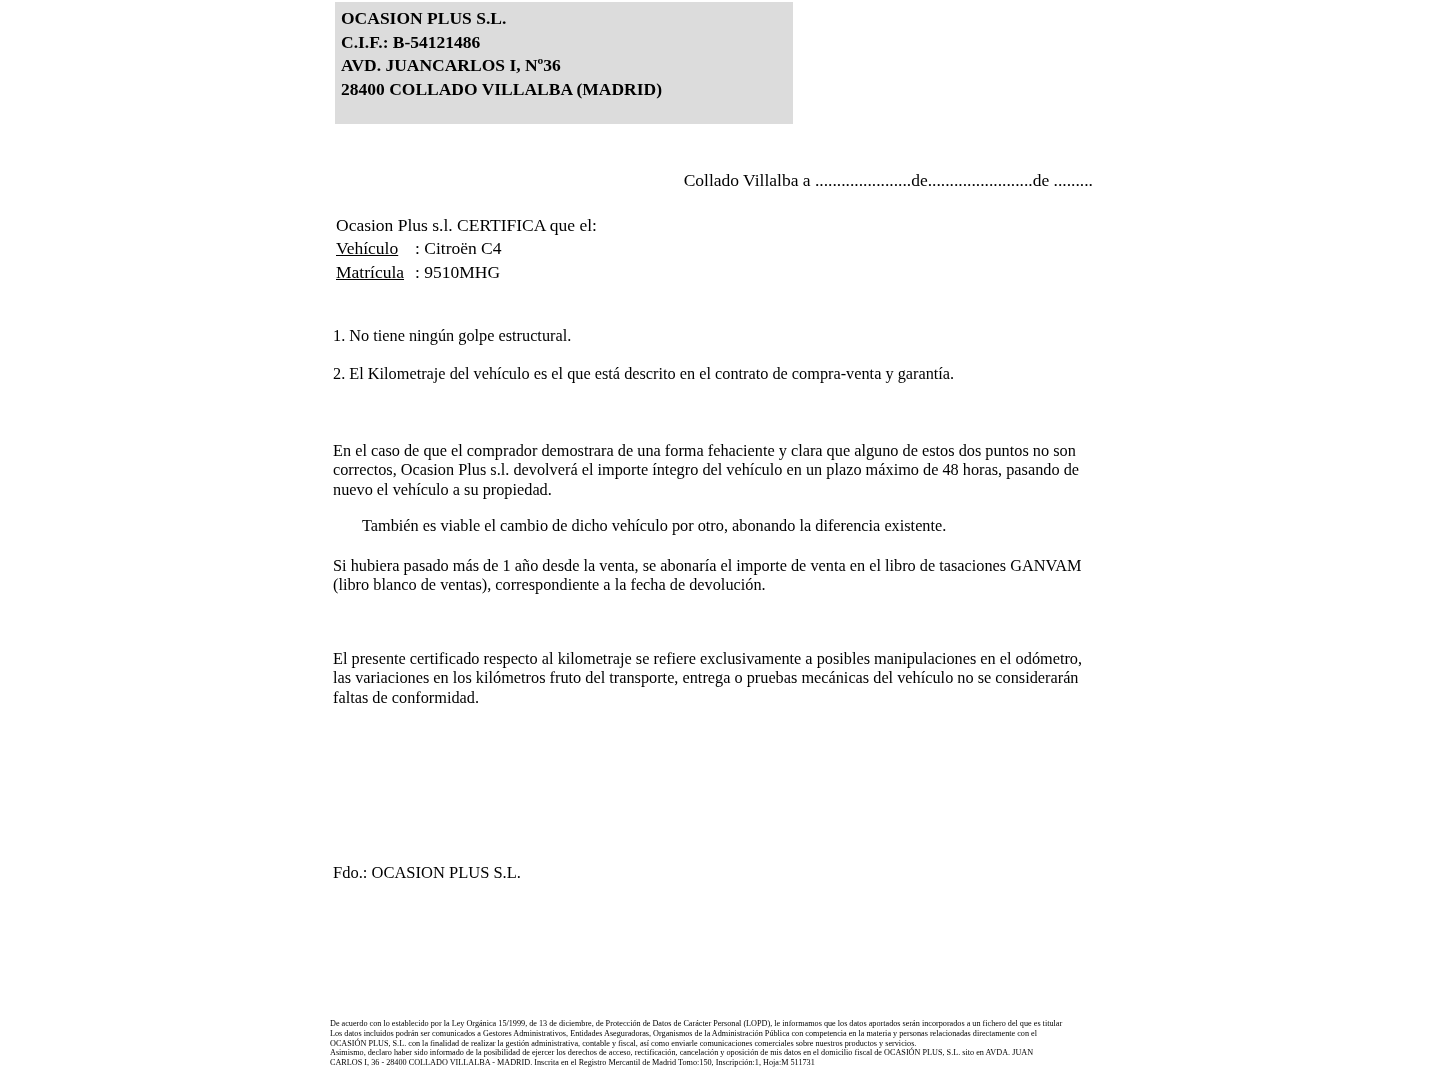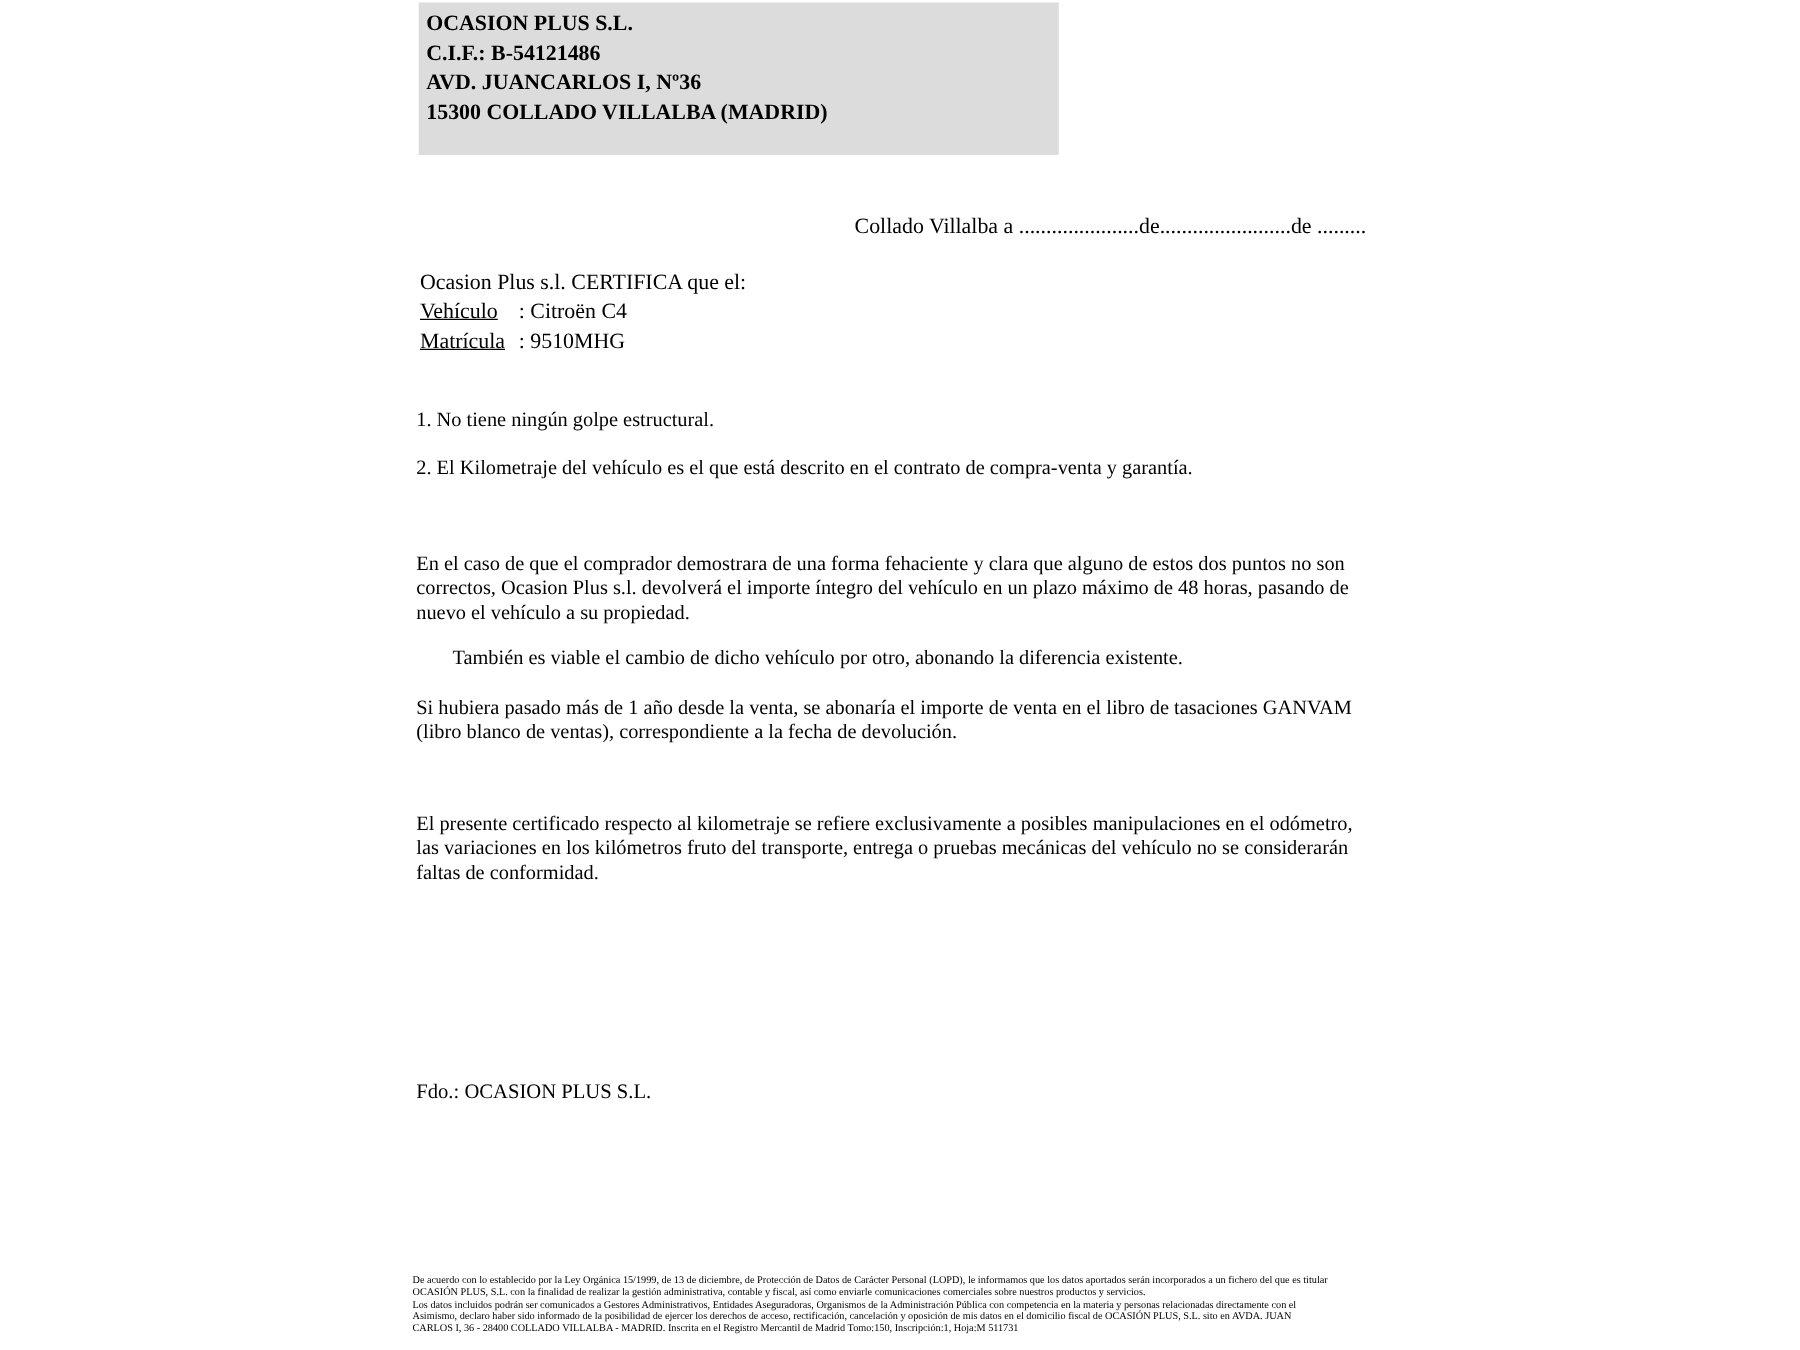--- a/index.html
+++ b/index.html
@@ -8,21 +8,21 @@
     background: #ffffff;
     font-family: "Liberation Serif", "DejaVu Serif", serif;
     color: #000000;
     overflow: hidden;
     position: relative;
   }
   .abs { position: absolute; }
 
   
   .company-box {
-    left: 335px; top: 2px; width: 512px; height: 122px;
+    left: 335px; top: 2px; width: 458px; height: 122px;
     background: #dcdcdc;
     padding: 5px 0 0 6px;
   }
   .company-box .hline {
     font-weight: bold;
     font-size: 17.5px;
     line-height: 23.6px;
     white-space: nowrap;
   }
 
@@ -70,21 +70,21 @@
   }
   .legal .lline { white-space: nowrap; }
 </style>
 </head>
 <body>
 
 <div class="abs company-box">
   <div class="hline">OCASION PLUS S.L.</div>
   <div class="hline">C.I.F.: B-54121486</div>
   <div class="hline">AVD. JUANCARLOS I, Nº36</div>
-  <div class="hline">15300 COLLADO VILLALBA (MADRID)</div>
+  <div class="hline">28400 COLLADO VILLALBA (MADRID)</div>
 </div>
 
 <div class="abs date-line">Collado Villalba a ......................de........................de .........</div>
 
 <div class="abs certify">
   <div>Ocasion Plus s.l. CERTIFICA que el:</div>
   <div class="crow">
     <span class="clabel">Vehículo</span><span>: Citroën C4</span>
   </div>
   <div class="crow">
@@ -97,17 +97,17 @@
 
 <div class="abs body-text" style="top:441px;">En el caso de que el comprador demostrara de una forma fehaciente y clara que alguno de estos dos puntos no son correctos, Ocasion Plus s.l. devolverá el importe íntegro del vehículo en un plazo máximo de 48 horas, pasando de nuevo el vehículo a su propiedad.</div>
 <div class="abs body-text" style="top:516px;margin-left:29px;">También es viable el cambio de dicho vehículo por otro, abonando la diferencia existente.</div>
 <div class="abs body-text" style="top:556px;">Si hubiera pasado más de 1 año desde la venta, se abonaría el importe de venta en el libro de tasaciones GANVAM (libro blanco de ventas), correspondiente a la fecha de devolución.</div>
 <div class="abs body-text" style="top:649px;">El presente certificado respecto al kilometraje se refiere exclusivamente a posibles manipulaciones en el odómetro, las variaciones en los kilómetros fruto del transporte, entrega o pruebas mecánicas del vehículo no se considerarán faltas de conformidad.</div>
 
 <div class="abs signature">Fdo.: OCASION PLUS S.L.</div>
 
 <div class="abs legal">
   <div class="lline">De acuerdo con lo establecido por la Ley Orgánica 15/1999, de 13 de diciembre, de Protección de Datos de Carácter Personal (LOPD), le informamos que los datos aportados serán incorporados a un fichero del que es titular</div>
+  <div class="lline">Los datos incluidos podrán ser comunicados a Gestores Administrativos, Entidades Aseguradoras, Organismos de la Administración Pública con competencia en la materia y personas relacionadas directamente con el</div>
   <div class="lline">OCASIÓN PLUS, S.L. con la finalidad de realizar la gestión administrativa, contable y fiscal, así como enviarle comunicaciones comerciales sobre nuestros productos y servicios.</div>
-  <div class="lline">Los datos incluidos podrán ser comunicados a Gestores Administrativos, Entidades Aseguradoras, Organismos de la Administración Pública con competencia en la materia y personas relacionadas directamente con el</div>
   <div class="lline">Asimismo, declaro haber sido informado de la posibilidad de ejercer los derechos de acceso, rectificación, cancelación y oposición de mis datos en el domicilio fiscal de OCASIÓN PLUS, S.L. sito en AVDA. JUAN</div>
   <div class="lline">CARLOS I, 36 - 28400 COLLADO VILLALBA - MADRID. Inscrita en el Registro Mercantil de Madrid Tomo:150, Inscripción:1, Hoja:M 511731</div>
 </div>
 
 </body></html>

